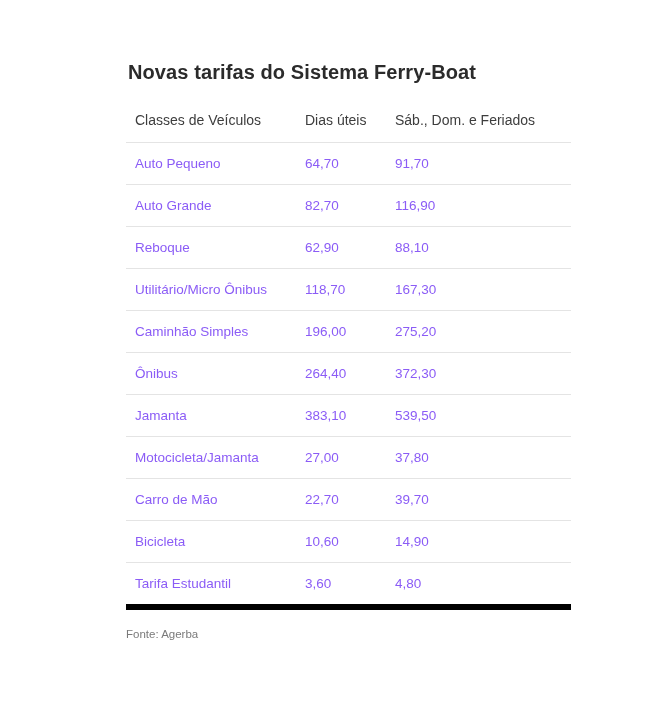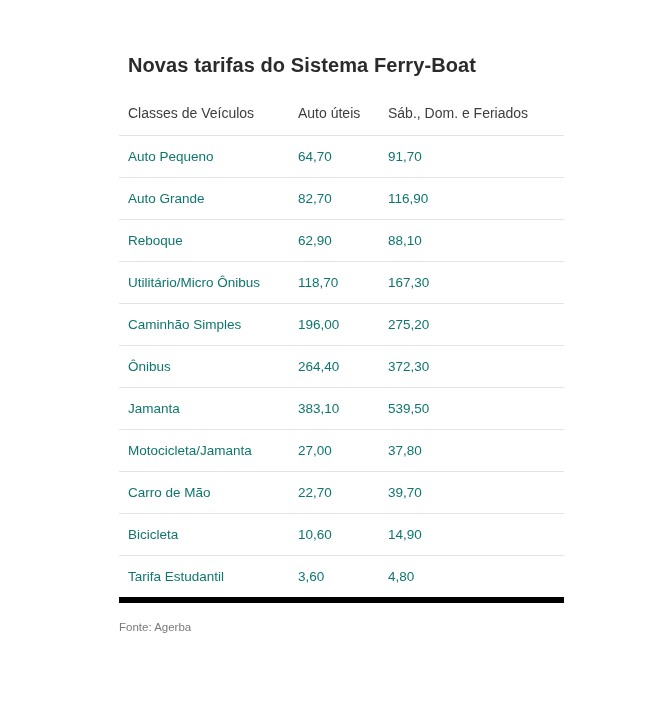--- a/index.html
+++ b/index.html
@@ -11,21 +11,21 @@
     height: 720px;
     background: #ffffff;
     font-family: "Liberation Sans", sans-serif;
     color: #333333;
     -webkit-font-smoothing: antialiased;
   }
   .page {
     width: 604px;
     height: 720px;
     box-sizing: border-box;
-    padding: 9px;
+    padding: 16px;
     position: relative;
     border-radius: 14px;
   }
   .title {
     text-align: center;
     font-size: 20px;
     font-weight: bold;
     color: #2b2b2b;
     margin: 0;
     padding: 45px 60px 18px 60px;
@@ -40,21 +40,21 @@
     table-layout: fixed;
   }
   table.fares col.c1 { width: 170px; }
   table.fares col.c2 { width: 90px; }
   table.fares col.c3 { width: 185px; }
 
   table.fares th, table.fares td {
     text-align: left;
     font-weight: normal;
     font-size: 13.5px;
-    color: #0f766e;
+    color: #8b5cf6;
     padding: 13px 8px 13px 9px;
     border-bottom: 1px solid #e4e4e4;
     vertical-align: middle;
     white-space: nowrap;
     overflow: hidden;
   }
   table.fares thead th {
     color: #3d3d3d;
     font-size: 14px;
     padding-top: 10px;
@@ -79,21 +79,21 @@
   <div class="table-wrap">
     <table class="fares">
       <colgroup>
         <col class="c1">
         <col class="c2">
         <col class="c3">
       </colgroup>
       <thead>
         <tr>
           <th>Classes de Veículos</th>
-          <th>Auto úteis</th>
+          <th>Dias úteis</th>
           <th>Sáb., Dom. e Feriados</th>
         </tr>
       </thead>
       <tbody>
         <tr>
           <td>Auto Pequeno</td>
           <td>64,70</td>
           <td>91,70</td>
         </tr>
         <tr>

